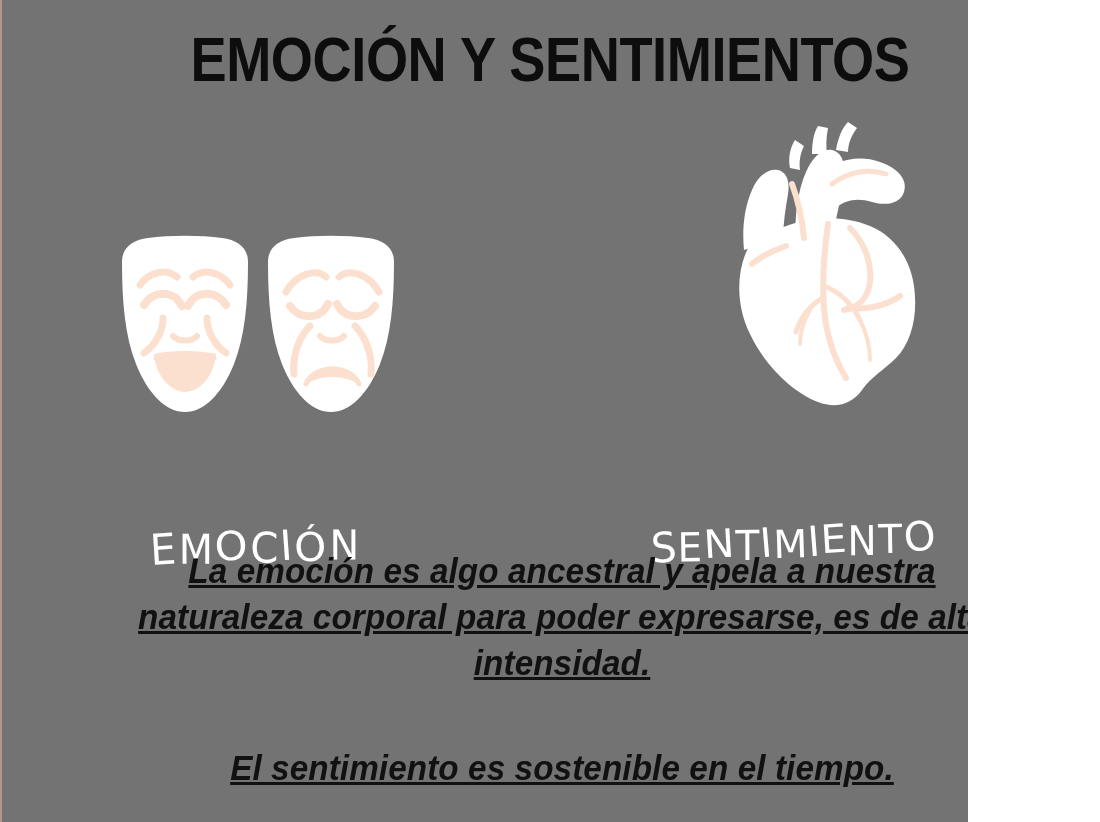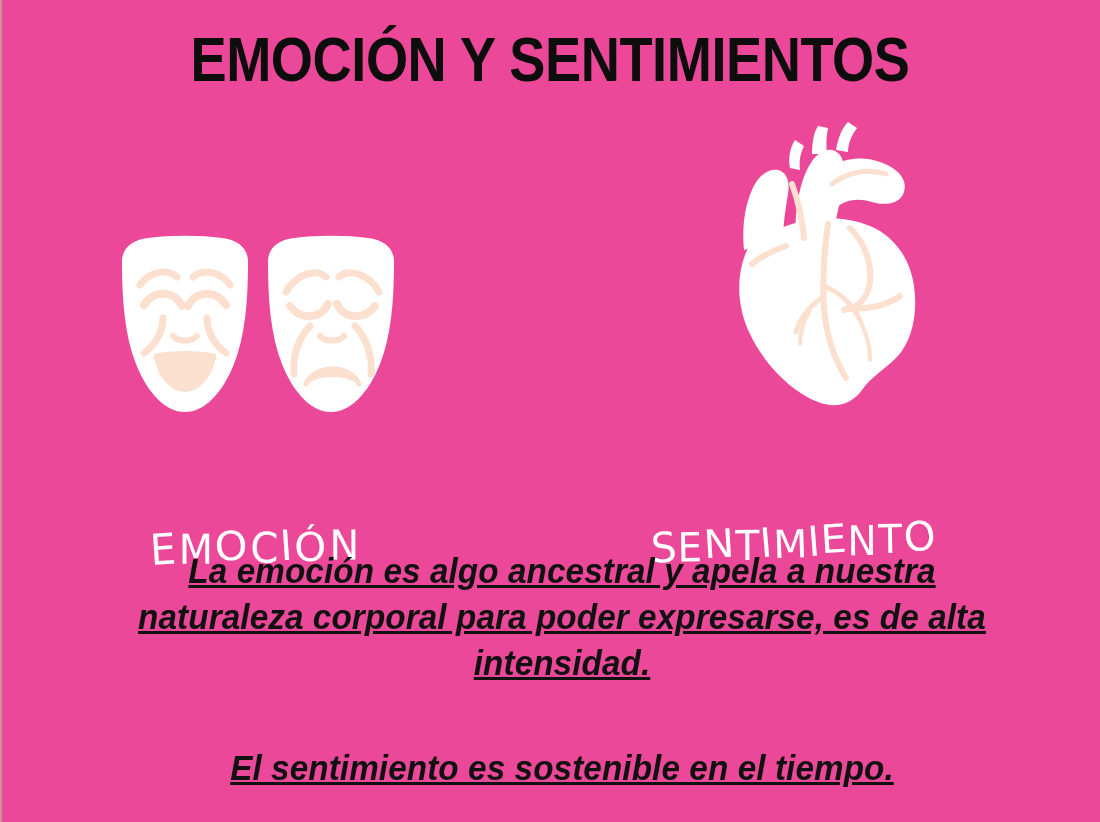--- a/index.html
+++ b/index.html
@@ -9,23 +9,23 @@
   }
   body {
     width: 1100px;
     height: 822px;
     overflow: hidden;
     font-family: "Liberation Sans", sans-serif;
   }
 
   #slide {
     position: relative;
-    width: 1100px;
+    width: 968px;
     height: 822px;
-    background: #ec4899;
+    background: #737373;
     box-sizing: border-box;
     overflow: hidden;
   }
 
   
   #left-edge {
     position: absolute;
     left: 0;
     top: 0;
     width: 2px;

